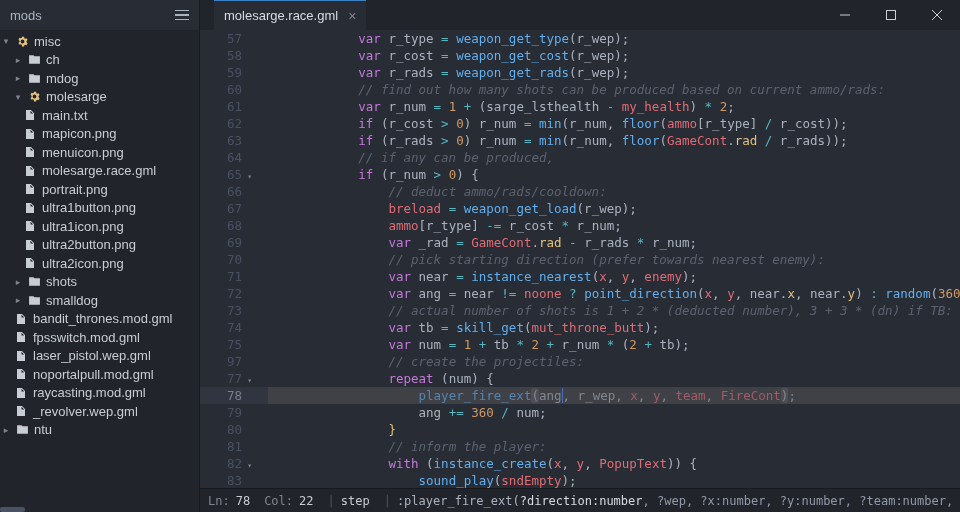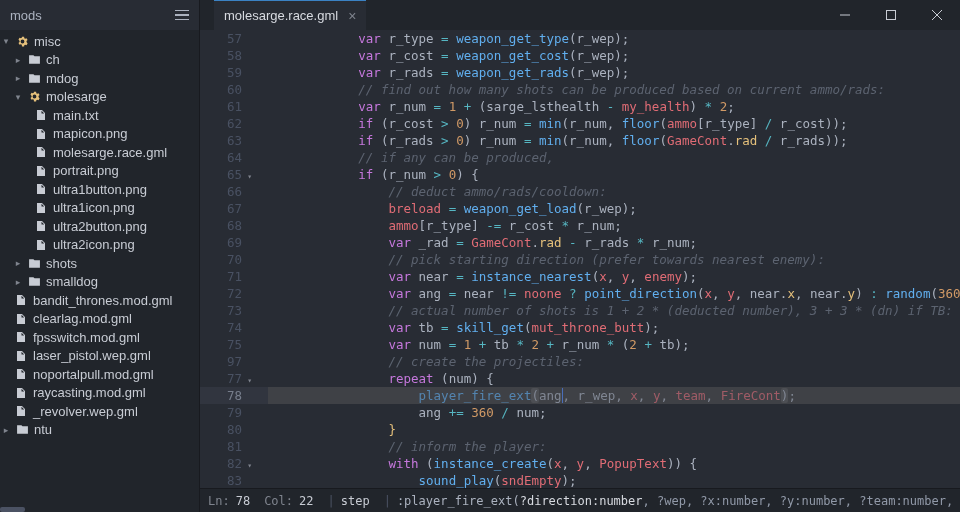--- a/index.html
+++ b/index.html
@@ -85,21 +85,21 @@
   padding-left: 4px;
   gap: 5px;
   cursor: pointer;
   white-space: nowrap;
   color: #c8ccd4;
 }
 .tree-row .icon { width: 14px; display: inline-flex; justify-content: center; flex-shrink: 0; }
 .tree-row .caret { width: 8px; display: inline-flex; justify-content: center; font-size: 9px; flex-shrink: 0; color: #7f848e; }
 .tree-row.depth-0 { padding-left: 2px; }
 .tree-row.depth-1 { padding-left: 14px; }
-.tree-row.depth-2 { padding-left: 34px; text-align: center; }
+.tree-row.depth-2 { padding-left: 23px; text-align: center; }
 .sidebar-scroll {
   position: absolute;
   bottom: 0; left: 0;
   height: 5px; width: 25px;
   background: #4b5263;
   border-radius: 2px;
 }
 .editor {
   flex: 1;
   display: flex;
@@ -269,20 +269,28 @@
             </svg>
           </span>
           <span>mapicon.png</span>
         </div>
         <div class="tree-row depth-2">
           <span class="icon">
             <svg width="12" height="12" viewBox="0 0 24 24" fill="currentColor">
               <path d="M14 2H4v20h16V8l-6-6zM13 9V3.5L18.5 9H13z"></path>
             </svg>
           </span>
+          <span>menuicon.png</span>
+        </div>
+        <div class="tree-row depth-2">
+          <span class="icon">
+            <svg width="12" height="12" viewBox="0 0 24 24" fill="currentColor">
+              <path d="M14 2H4v20h16V8l-6-6zM13 9V3.5L18.5 9H13z"></path>
+            </svg>
+          </span>
           <span>molesarge.race.gml</span>
         </div>
         <div class="tree-row depth-2">
           <span class="icon">
             <svg width="12" height="12" viewBox="0 0 24 24" fill="currentColor">
               <path d="M14 2H4v20h16V8l-6-6zM13 9V3.5L18.5 9H13z"></path>
             </svg>
           </span>
           <span>portrait.png</span>
         </div>
@@ -336,28 +344,20 @@
           </span>
           <span>smalldog</span>
         </div>
         <div class="tree-row depth-1">
           <span class="icon">
             <svg width="12" height="12" viewBox="0 0 24 24" fill="currentColor">
               <path d="M14 2H4v20h16V8l-6-6zM13 9V3.5L18.5 9H13z"></path>
             </svg>
           </span>
           <span>bandit_thrones.mod.gml</span>
-        </div>
-        <div class="tree-row depth-1">
-          <span class="icon">
-            <svg width="12" height="12" viewBox="0 0 24 24" fill="currentColor">
-              <path d="M14 2H4v20h16V8l-6-6zM13 9V3.5L18.5 9H13z"></path>
-            </svg>
-          </span>
-          <span>clearlag.mod.gml</span>
         </div>
         <div class="tree-row depth-1">
           <span class="icon">
             <svg width="12" height="12" viewBox="0 0 24 24" fill="currentColor">
               <path d="M14 2H4v20h16V8l-6-6zM13 9V3.5L18.5 9H13z"></path>
             </svg>
           </span>
           <span>fpsswitch.mod.gml</span>
         </div>
         <div class="tree-row depth-1">

